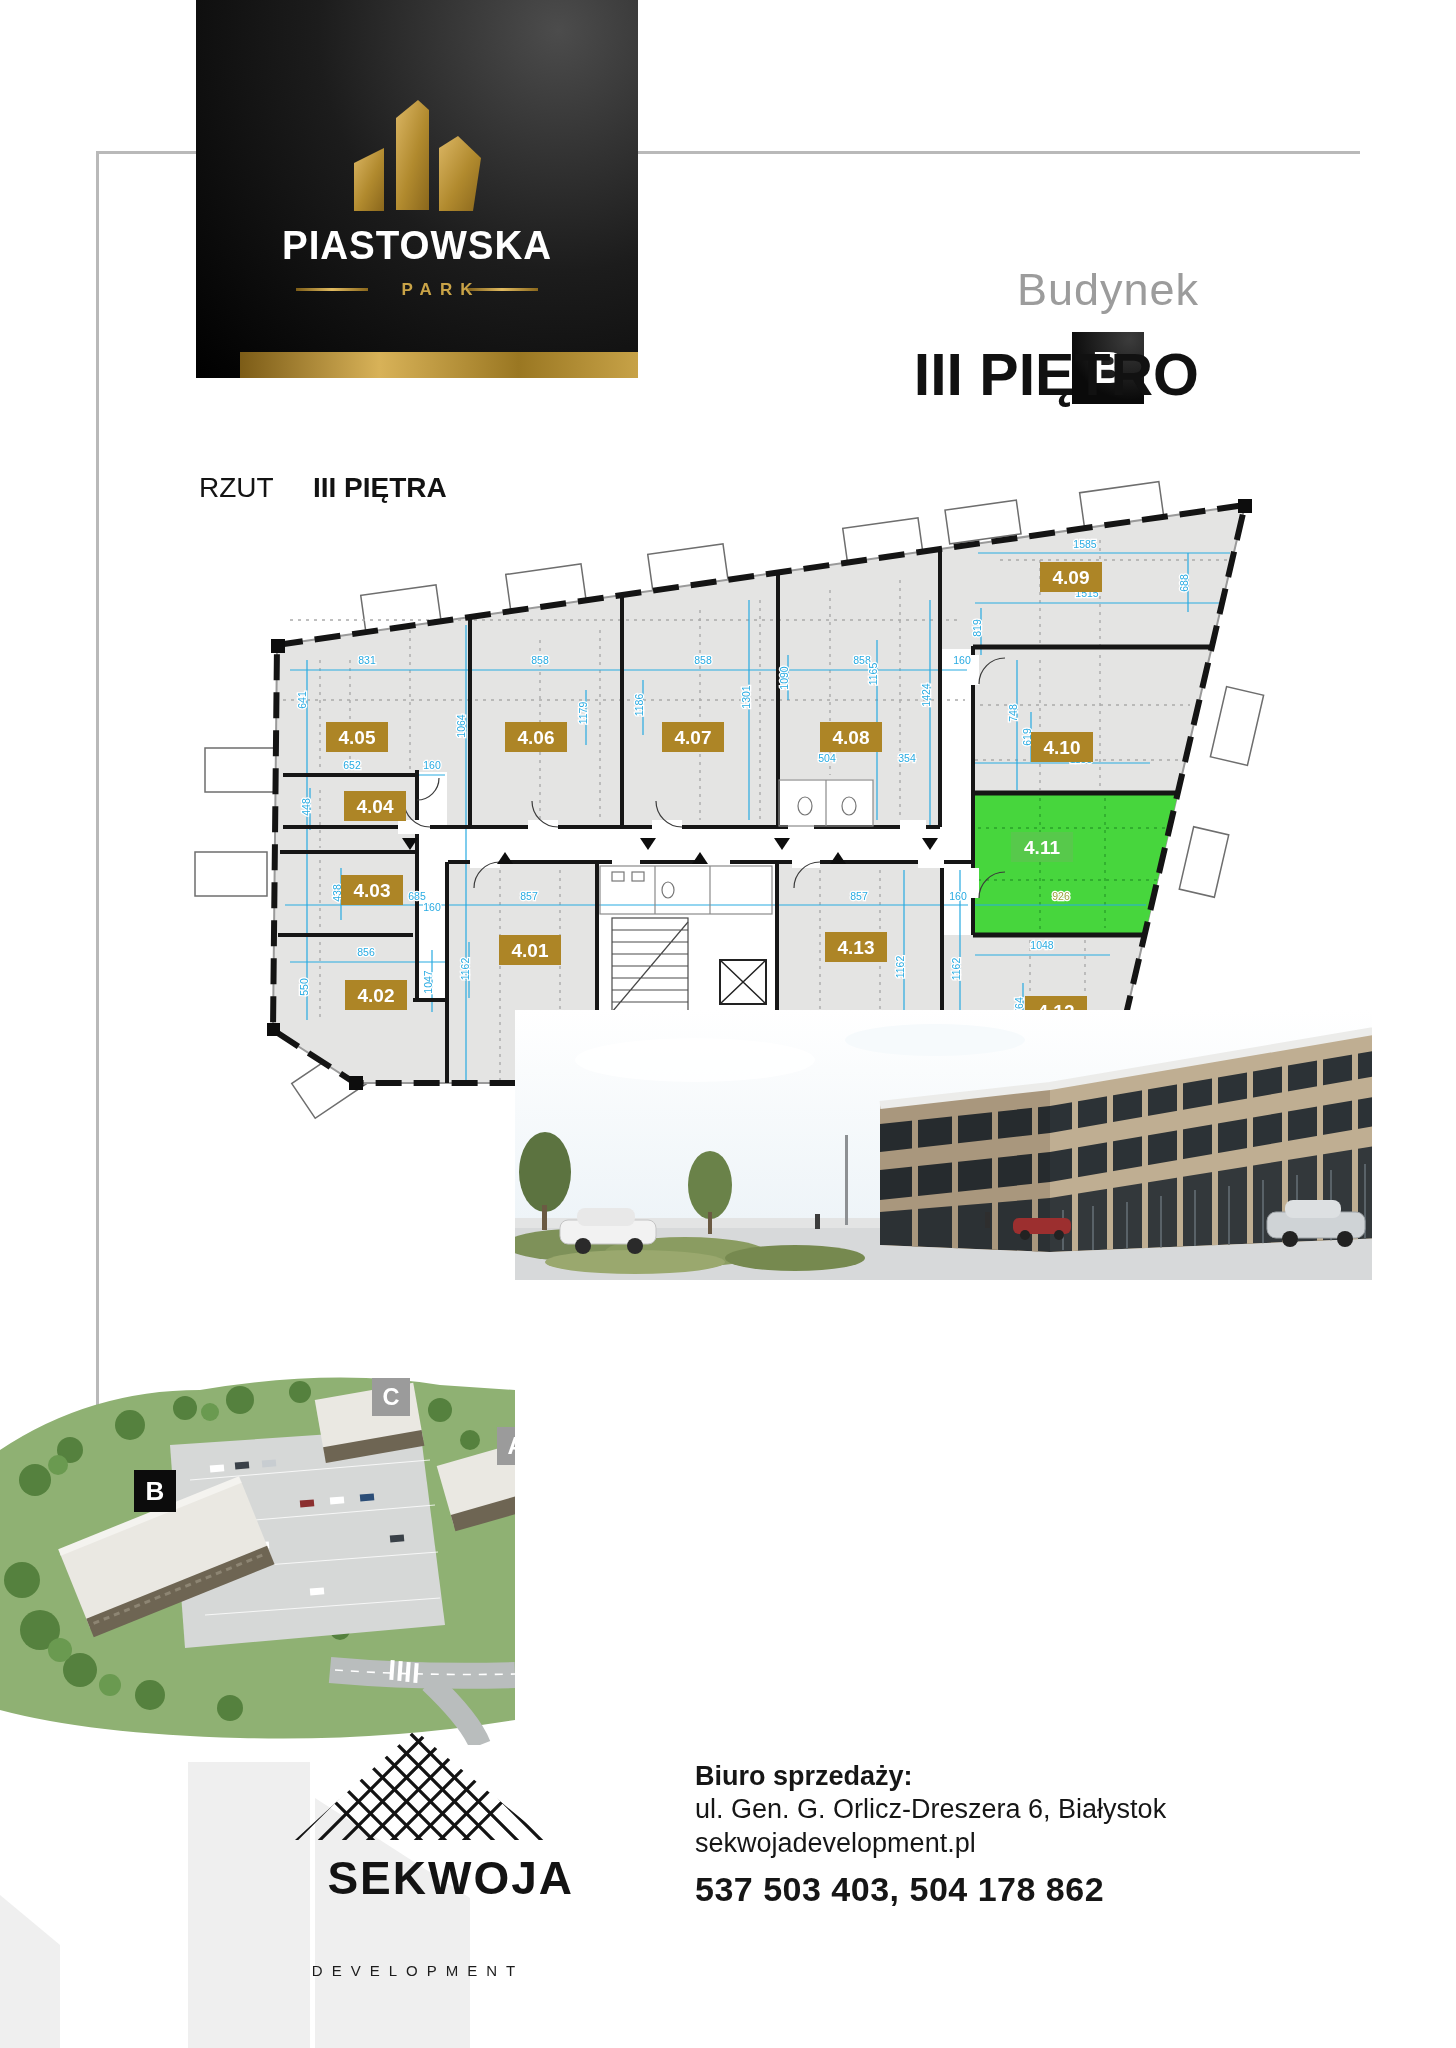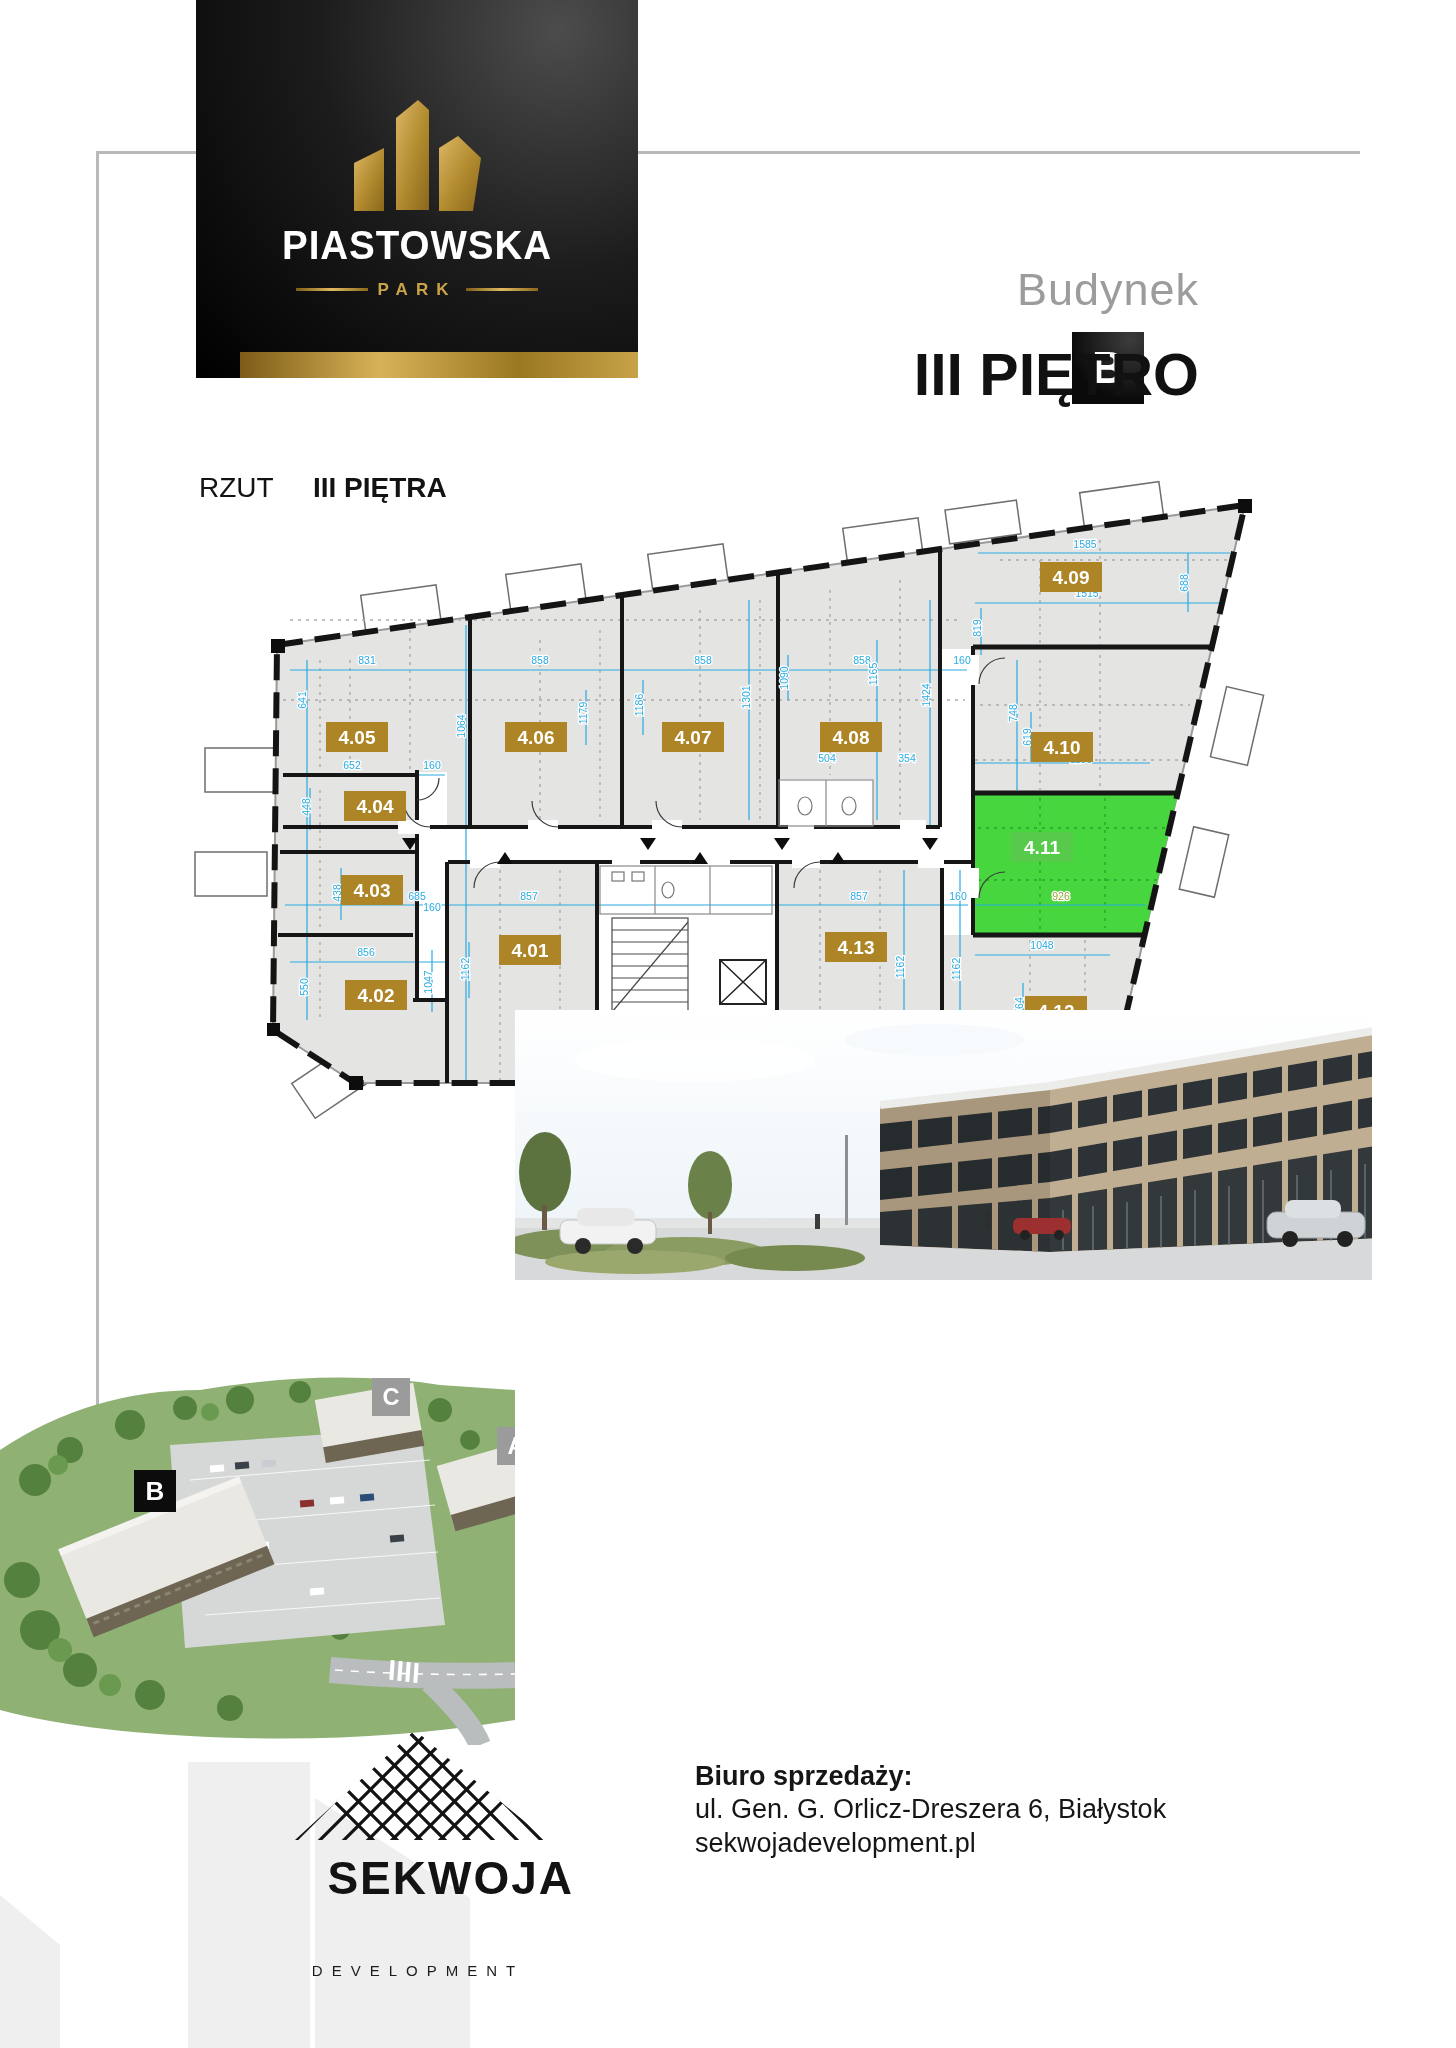--- a/index.html
+++ b/index.html
@@ -8,21 +8,21 @@
   .abs{position:absolute;}
   
   .frame-top{left:96px;top:151px;width:1264px;height:3px;background:#b9b9b9;}
   .frame-left{left:96px;top:151px;width:3px;height:1290px;background:#b9b9b9;}
   
   .brand-card{left:196px;top:0;width:442px;height:378px;
     background:radial-gradient(circle at 82% 8%, #4c4c4c 0%, #1c1c1c 48%, #000 100%);}
   .brand-name{position:absolute;left:0;top:222px;width:100%;text-align:center;
     color:#fff;font-size:41px;font-weight:bold;letter-spacing:1px;transform:scaleX(.94);}
   .brand-sub{position:absolute;left:0;top:280px;width:100%;text-align:center;
-    color:#c9a347;font-size:17px;letter-spacing:8px;font-weight:bold;}
+    color:#c9a347;font-size:17px;letter-spacing:8px;font-weight:bold;padding-left:24px;}
   .brand-line{position:absolute;top:288px;height:3px;width:72px;
     background:linear-gradient(90deg,#7c5c17,#e0ba60,#8a671c);}
   .brand-line.l{left:100px;} .brand-line.r{right:100px;}
   .brand-bar{position:absolute;left:44px;bottom:0;right:0;height:26px;
     background:linear-gradient(90deg,#7c5c17 0%,#d8b258 35%,#9a7722 70%,#c7a247 100%);}
   
   .bud-row{right:173px;top:264px;display:flex;align-items:center;gap:16px;flex-direction:column;}
   .bud-label{color:#9c9c9c;font-size:45px;letter-spacing:1px;}
   .bud-square{width:72px;height:72px;display:flex;align-items:center;justify-content:center;
     background:radial-gradient(circle at 80% 10%, #3c3c3c 0%, #0a0a0a 70%);
@@ -468,15 +468,16 @@
       <path d="M-20,10 L95,125 M4,10 L119,125 M28,10 L143,125 M52,10 L167,125 M76,10 L191,125 M100,10 L215,125 M124,10 L239,125 M148,10 L263,125 M172,10 L287,125"></path>
     </g>
   </svg>
   <div class="abs sek-name">SEKWOJA</div>
   <div class="abs sek-dev">DEVELOPMENT</div>
 
   <div class="abs contact">
     <div class="c1">Biuro sprzedaży:</div>
     <div class="c2">ul. Gen. G. Orlicz-Dreszera 6, Białystok</div>
     <div class="c3">sekwojadevelopment.pl</div>
+    <div class="c4">537 503 403, 504 178 862</div>
   </div>
 
 </div>
 
 </body></html>

